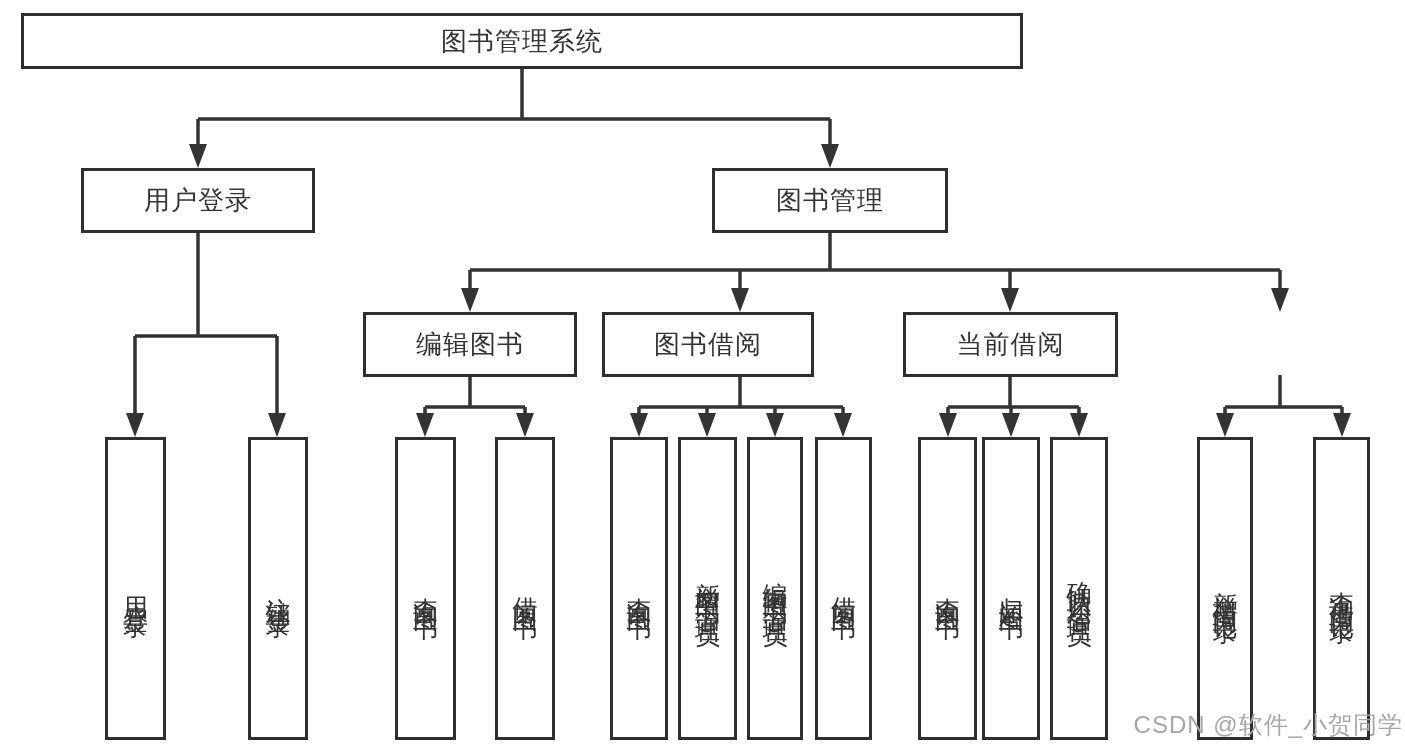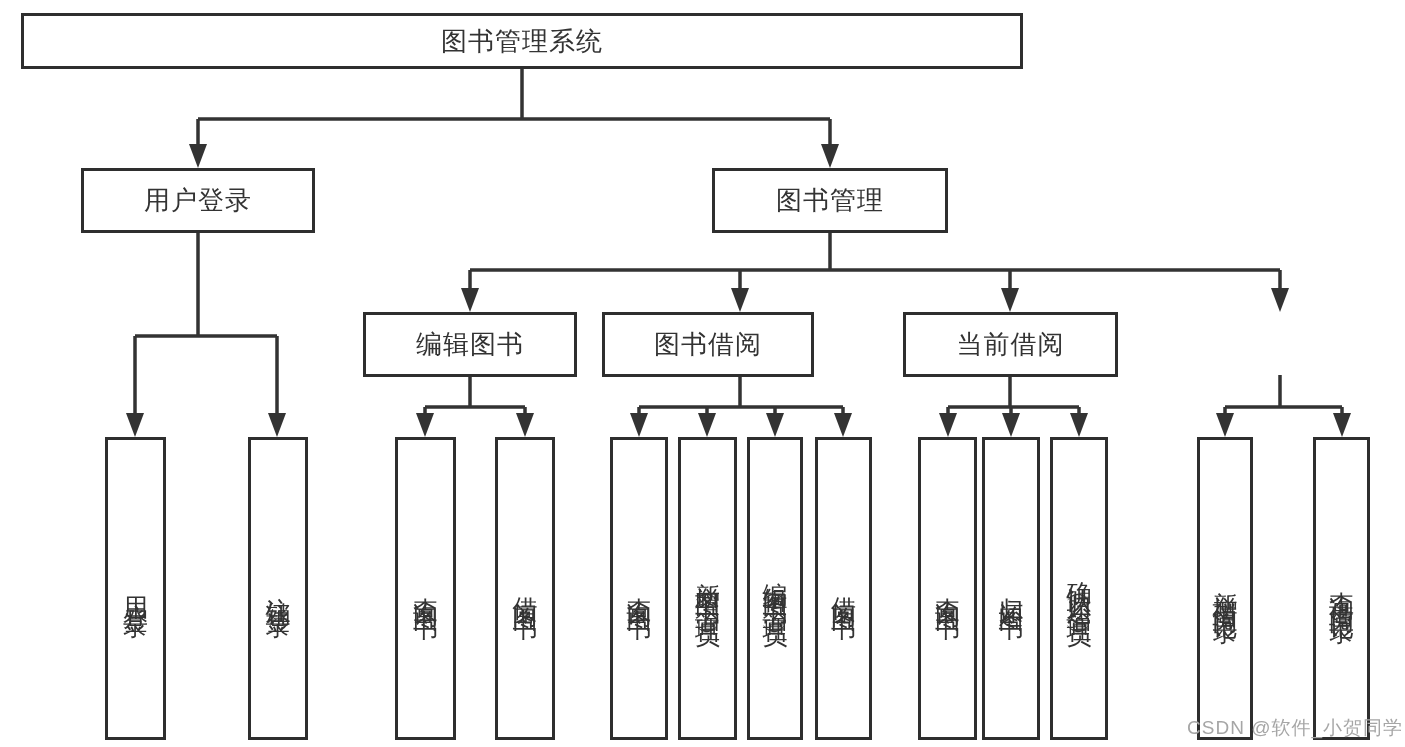--- a/index.html
+++ b/index.html
@@ -13,21 +13,21 @@
     border:3px solid #2e2e2e;color:#333;z-index:2;
     display:flex;align-items:center;justify-content:center;text-align:center;
   }
   .h-label{font-size:26px;letter-spacing:1px;white-space:nowrap;}
   .leaf span{
     writing-mode:vertical-rl;text-orientation:mixed;
     font-size:25px;letter-spacing:6px;line-height:1;white-space:nowrap;
   }
   .watermark{
     position:absolute;right:2px;bottom:5px;z-index:5;
-    font-size:19px;color:#a6a6a6;letter-spacing:1px;white-space:nowrap;
+    font-size:24px;color:#a6a6a6;letter-spacing:1px;white-space:nowrap;
   }
 </style>
 </head>
 <body>
 
 <div class="stage">
 
   <svg class="connectors" width="1405" height="747" viewBox="0 0 1405 747" fill="#333" stroke="#333" stroke-width="3.5">
 
     <path d="M522 67 V119 M198 119 H830" fill="none"></path>

